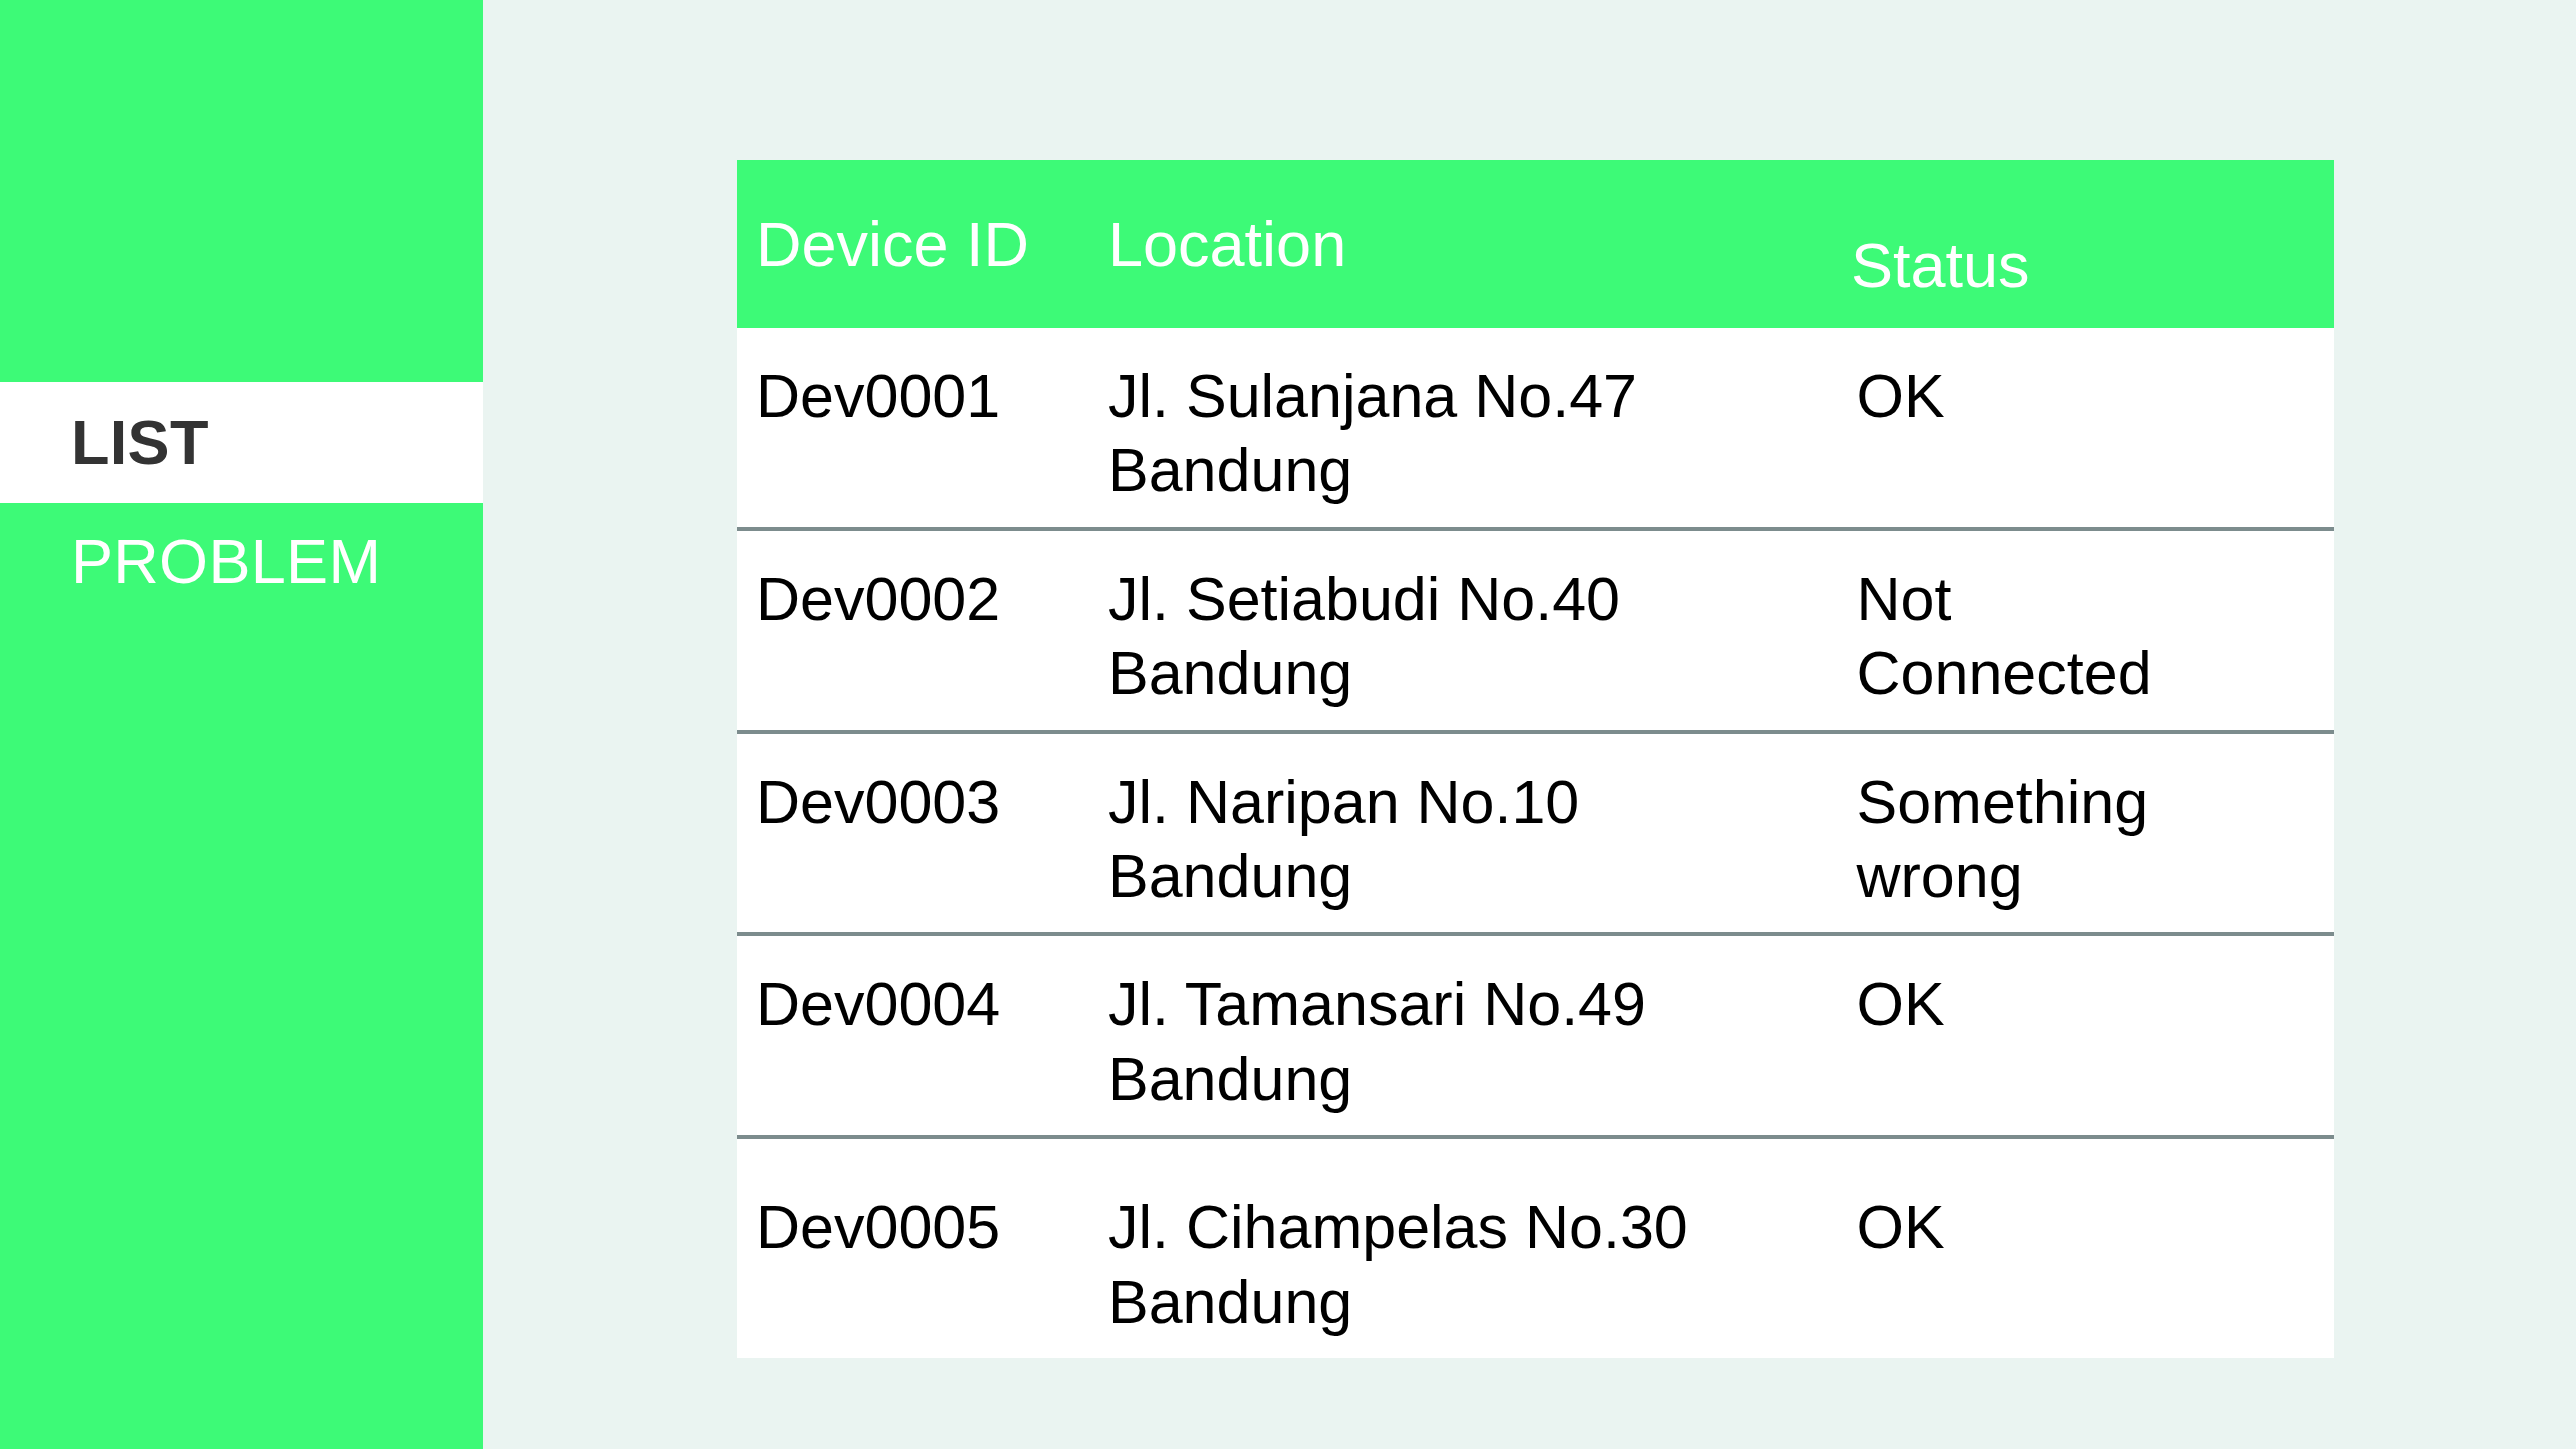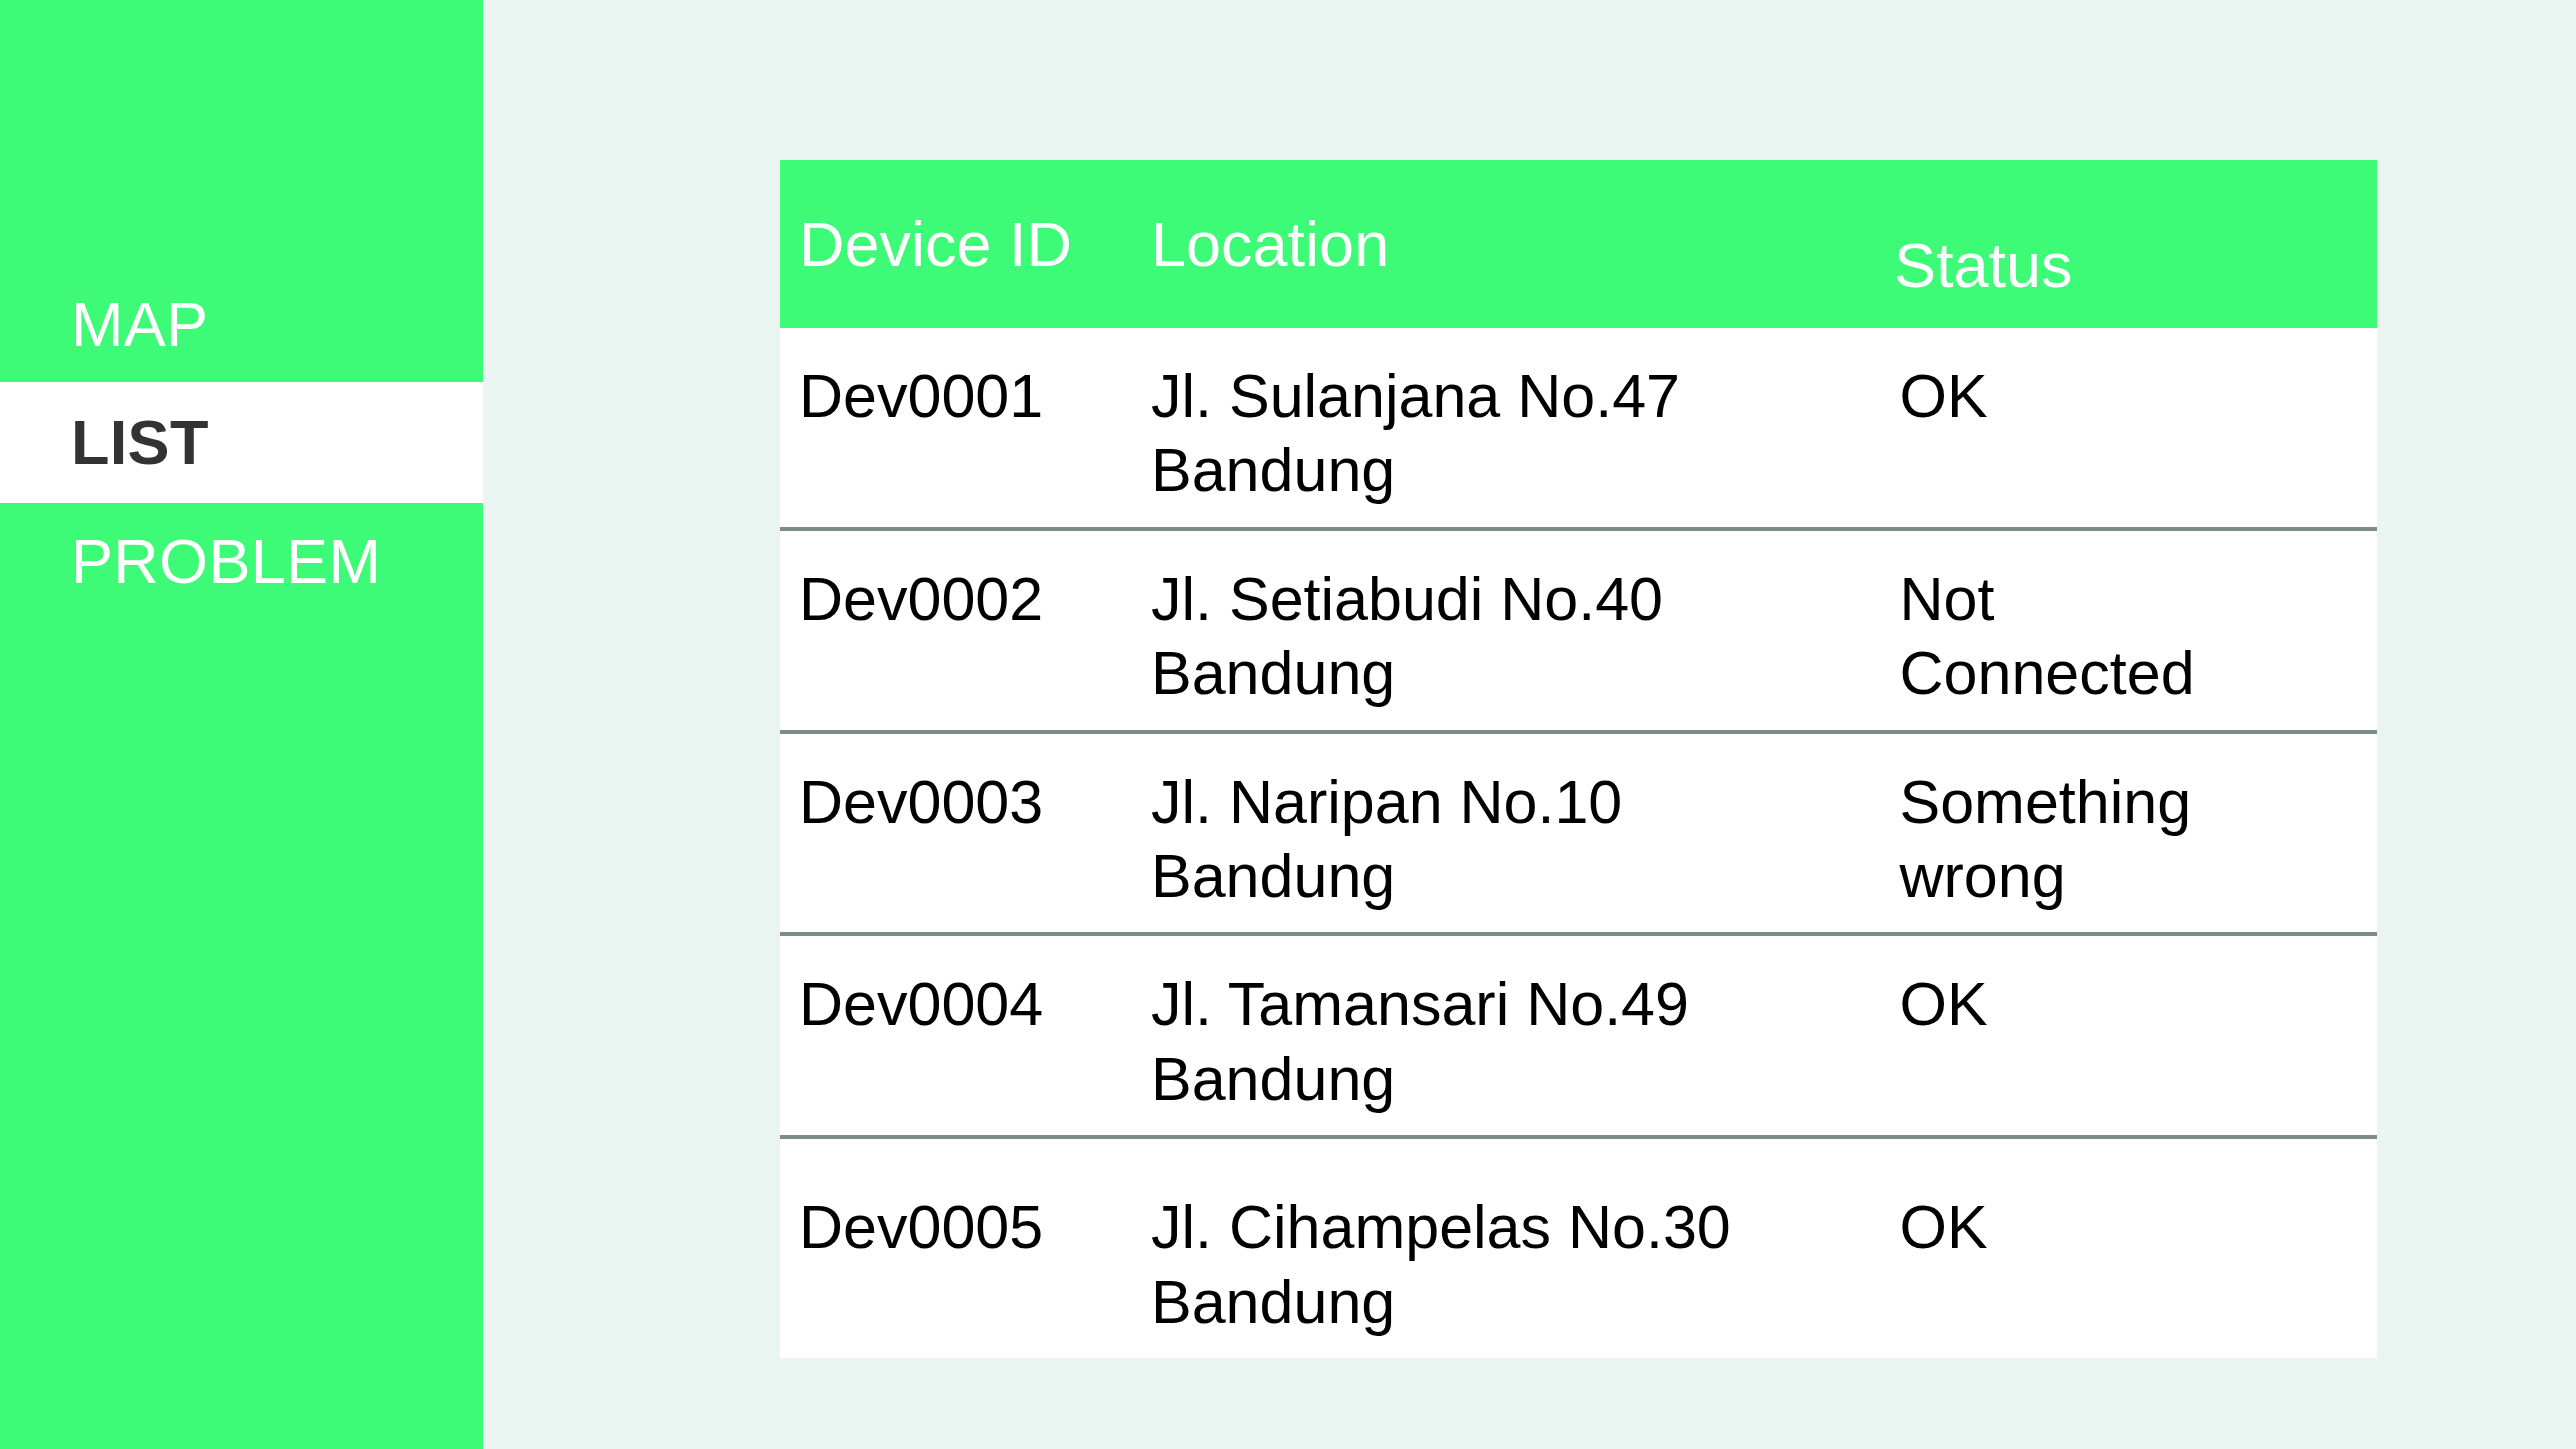--- a/index.html
+++ b/index.html
@@ -43,21 +43,21 @@
     color: #333333;
     font-weight: bold;
   }
   #nav-map     { top: 266px; height: 116px; }
   #nav-list    { top: 382px; height: 121px; }
   #nav-problem { top: 503px; height: 116px; }
 
   
   #device-table {
     position: absolute;
-    left: 780px;
+    left: 737px;
     top: 160px;
     width: 1597px;
     background: #ffffff;
   }
   .t-row {
     display: flex;
     box-sizing: border-box;
     width: 100%;
   }
   .t-head {
@@ -96,23 +96,20 @@
   .t-head .col-id     { padding-left: 19px; }
   .t-head .col-loc    { padding-left: 0; }
   .t-head .col-status { padding-left: 0; margin-top: 42px; }
   .t-body .col-status { padding-left: 5.5px; }
   .status-wrap { max-width: 327px; }
 </style>
 </head>
 <body>
 
 <nav id="sidebar">
-  <div class="nav-item" id="nav-map">
-    <span>MAP</span>
-  </div>
   <div class="nav-item active" id="nav-list">
     <span>LIST</span>
   </div>
   <div class="nav-item" id="nav-problem">
     <span>PROBLEM</span>
   </div>
 </nav>
 
 <section id="device-table">
 

